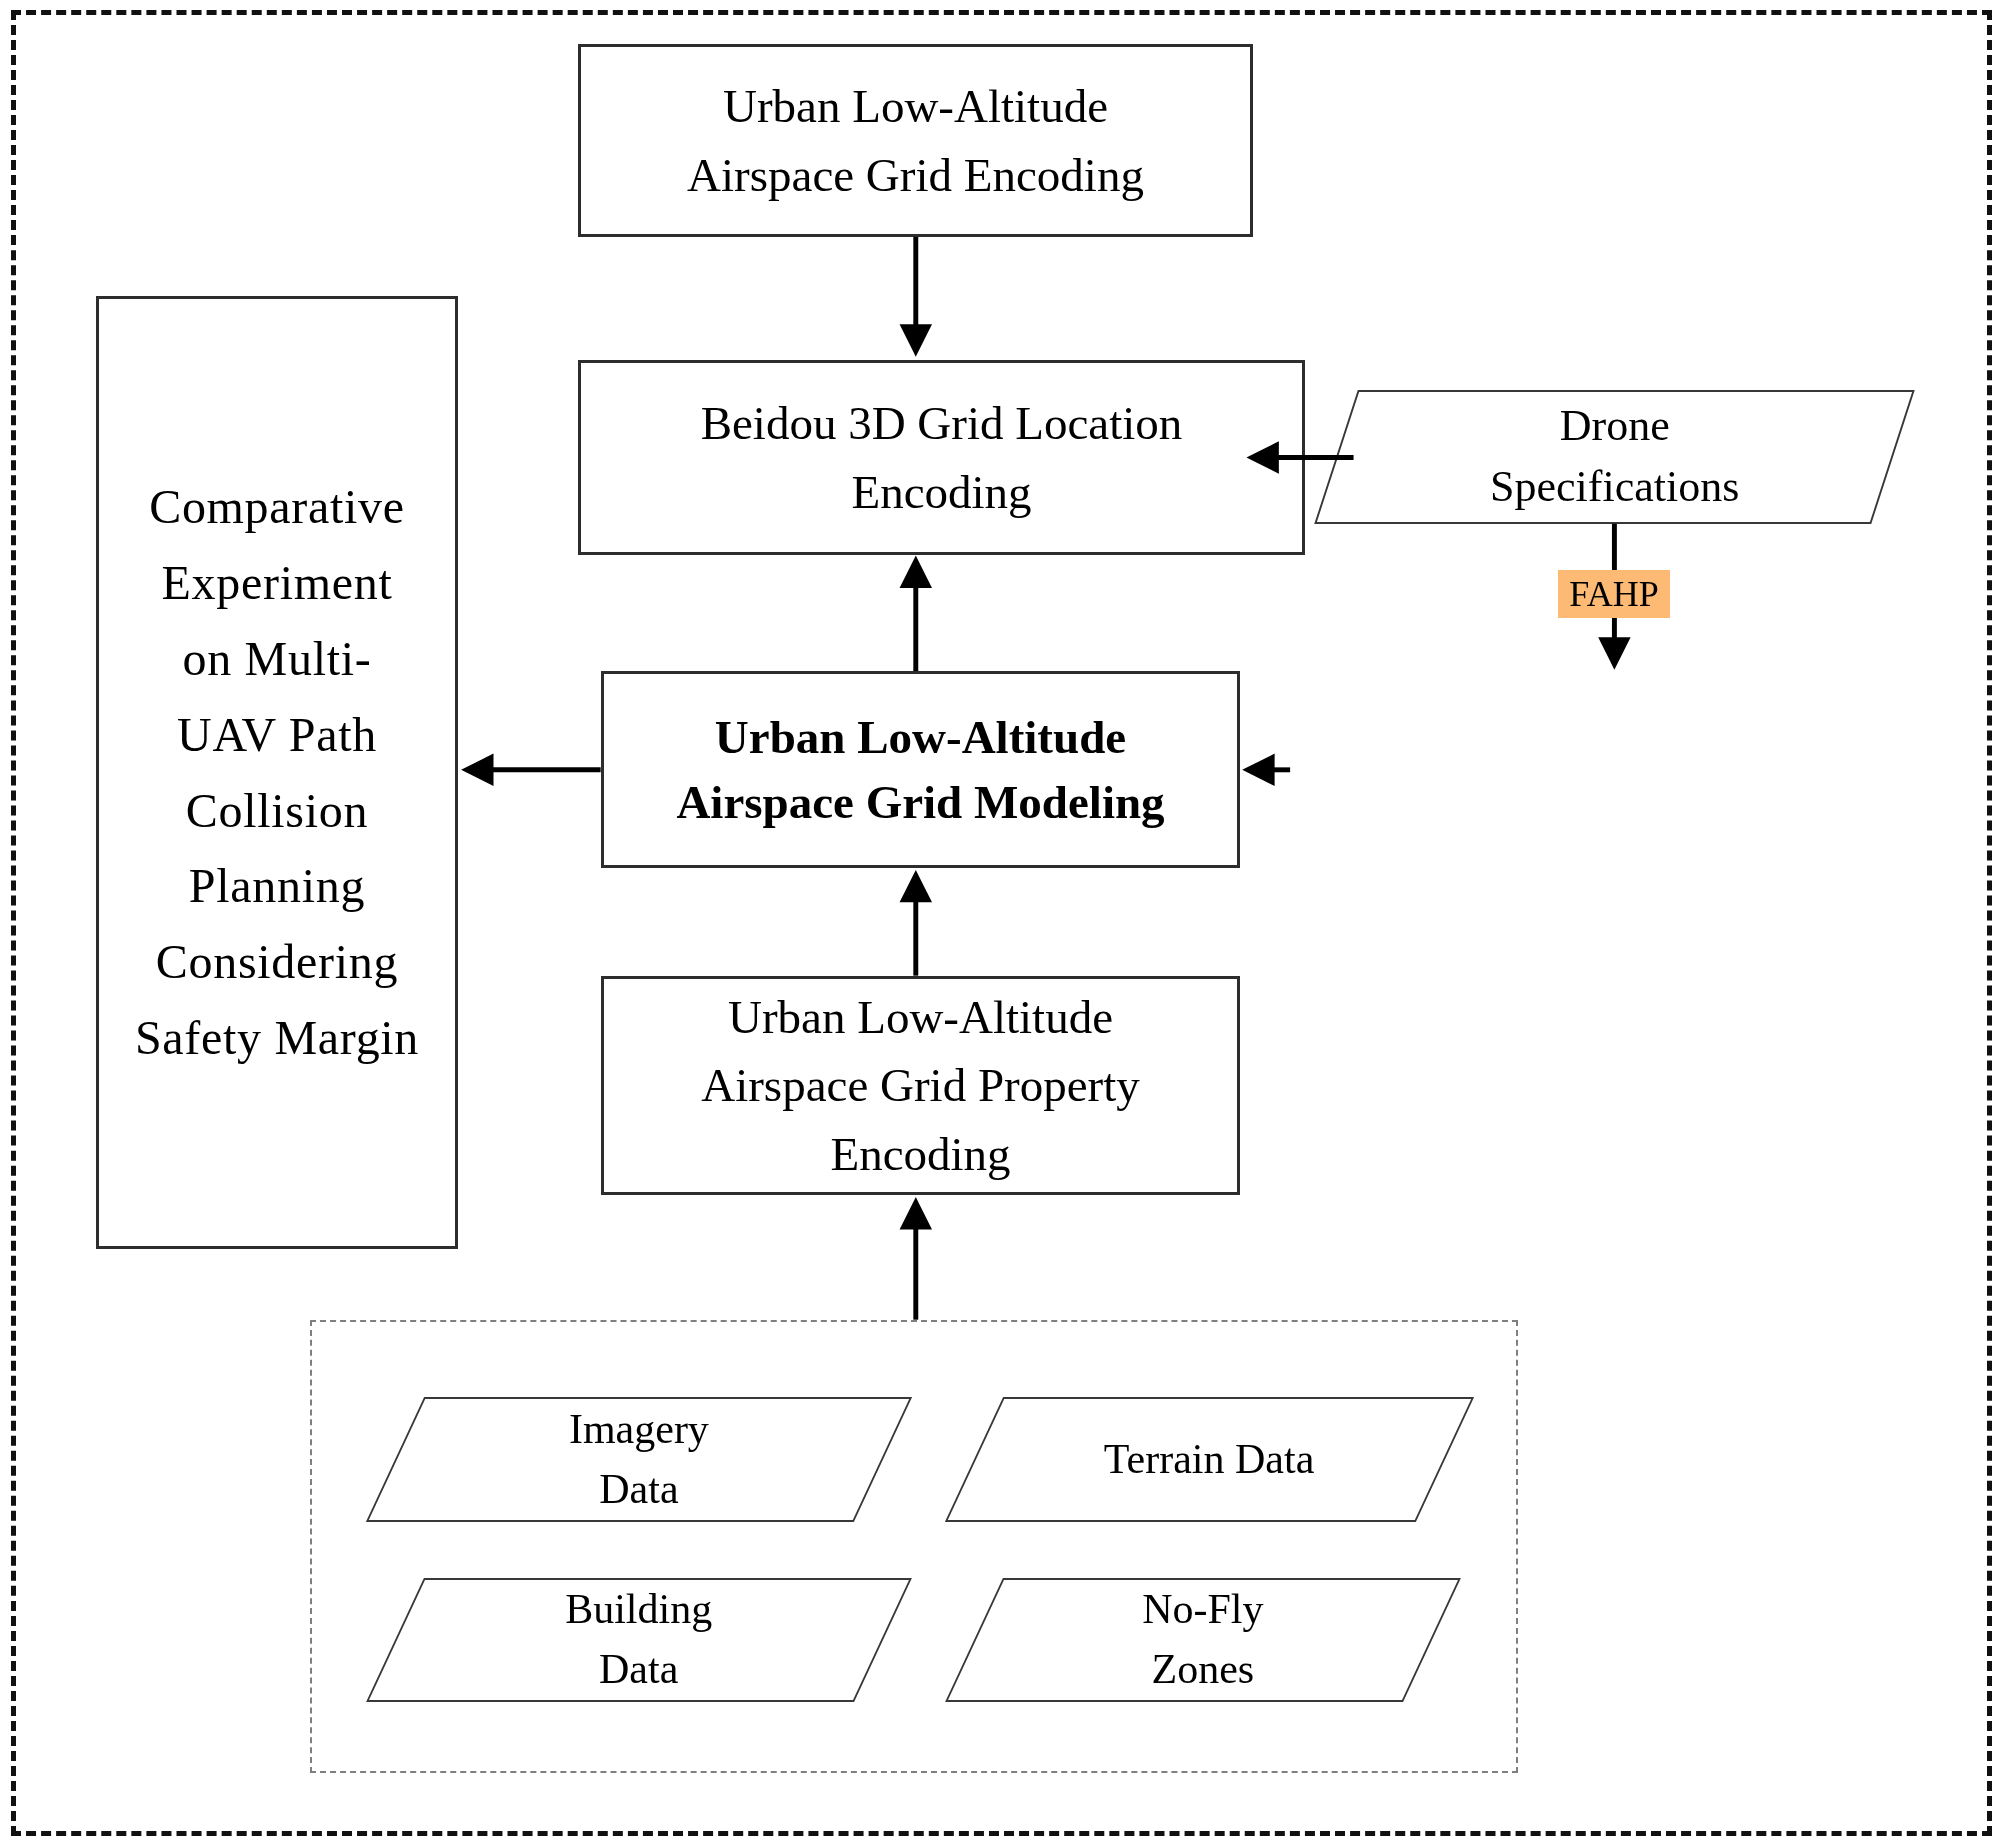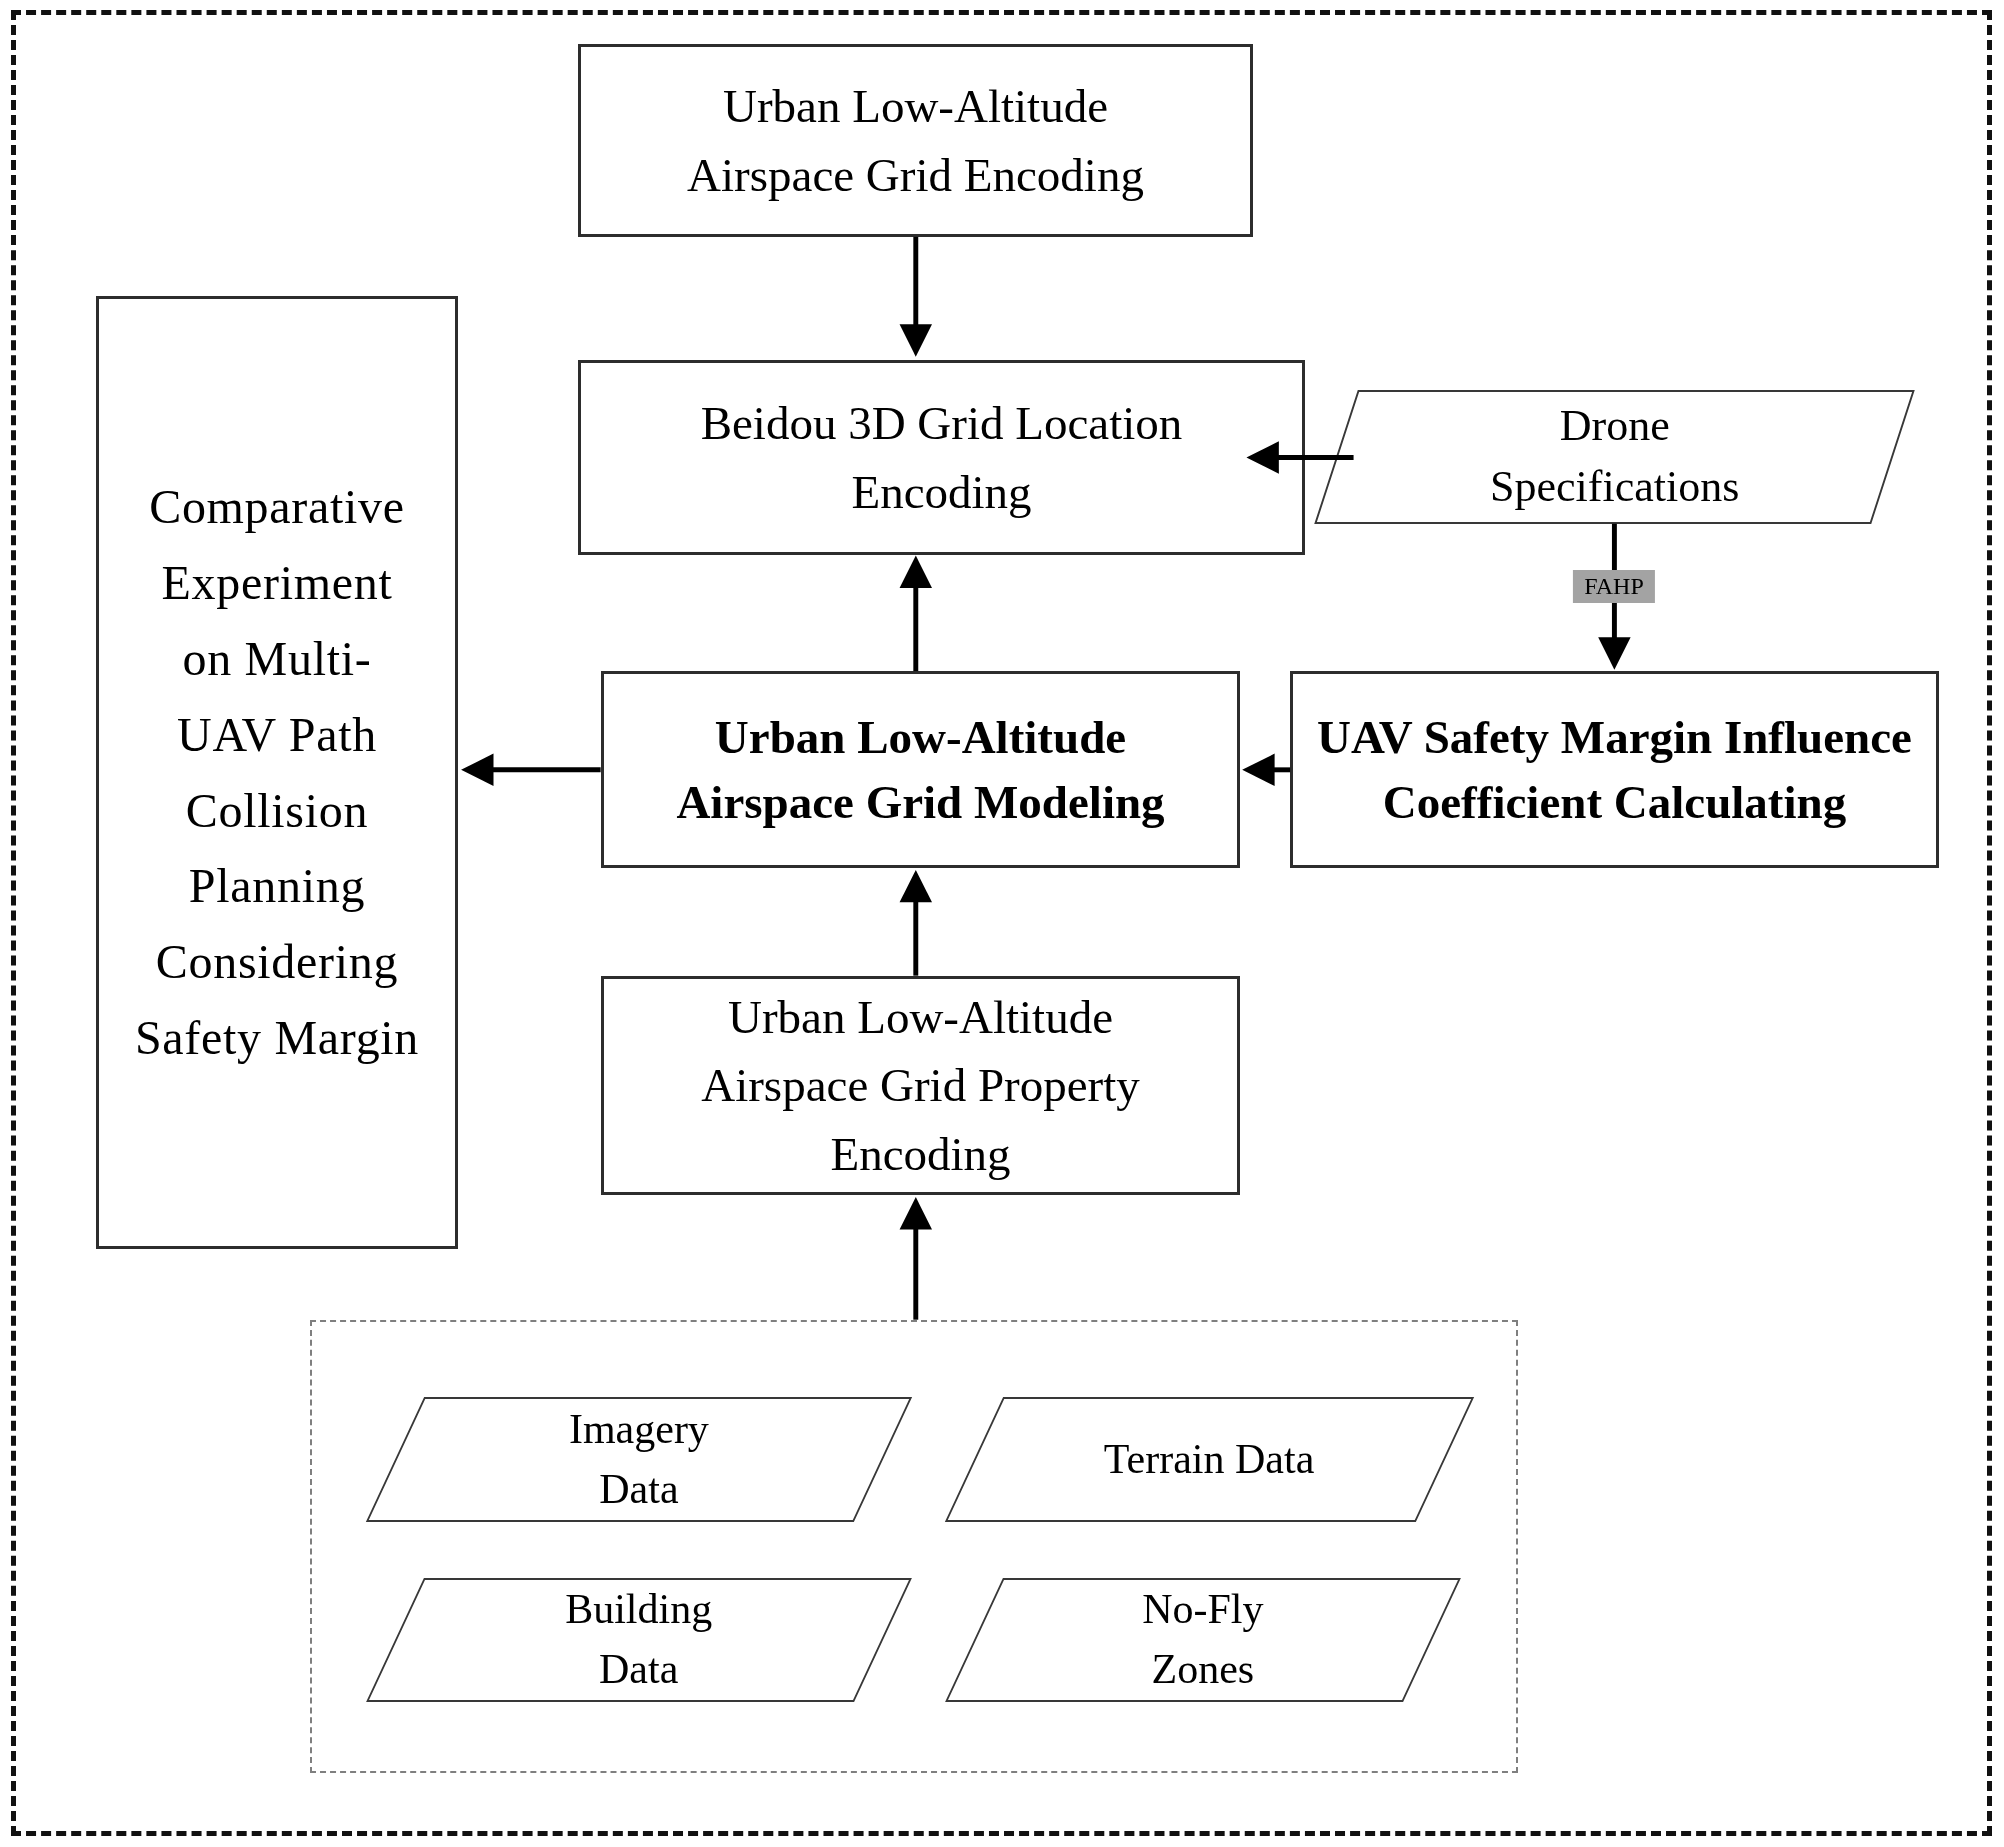--- a/index.html
+++ b/index.html
@@ -56,22 +56,22 @@
   .para-label { text-align: center; font-size: 42px; line-height: 1.42; }
   #arrow-layer {
     position: absolute;
     left: 0; top: 0;
     width: 2005px; height: 1847px;
     z-index: 3;
     pointer-events: none;
   }
   .edge-label {
     position: absolute;
-    background: #a3a3a3;
-    font-size: 24px;
+    background: #fdba74;
+    font-size: 36px;
     padding: 2.8px 11.3px;
     transform: translateX(-50%);
     z-index: 4;
     text-align: center;
   }
 </style>
 </head>
 <body>
 
 <div id="canvas">
@@ -83,23 +83,20 @@
   </div>
 
   <div class="box" style="left:578px; top:360px; width:727px; height:195px;">
     <div class="box-label">Beidou 3D Grid Location<br>Encoding</div>
   </div>
 
   <div class="para skew-a" style="left:1336px; top:390px; width:557px; height:134px;">
     <div class="para-label" style="font-size:44px; line-height:1.38;">Drone<br>Specifications</div>
   </div>
 
-  <div class="box bold" style="left:1290px; top:671px; width:649px; height:197px;">
-    <div class="box-label">UAV Safety Margin Influence<br>Coefficient Calculating</div>
-  </div>
 
   <div class="box bold" style="left:601px; top:671px; width:639px; height:197px;">
     <div class="box-label">Urban Low-Altitude<br>Airspace Grid Modeling</div>
   </div>
 
   <div class="box" style="left:96px; top:296px; width:362px; height:953px;">
     <div class="comparative-label">Comparative<br>Experiment<br>on Multi-<br>UAV Path<br>Collision<br>Planning<br>Considering<br>Safety Margin</div>
   </div>
 
   <div class="box" style="left:601px; top:976px; width:639px; height:219px;">

